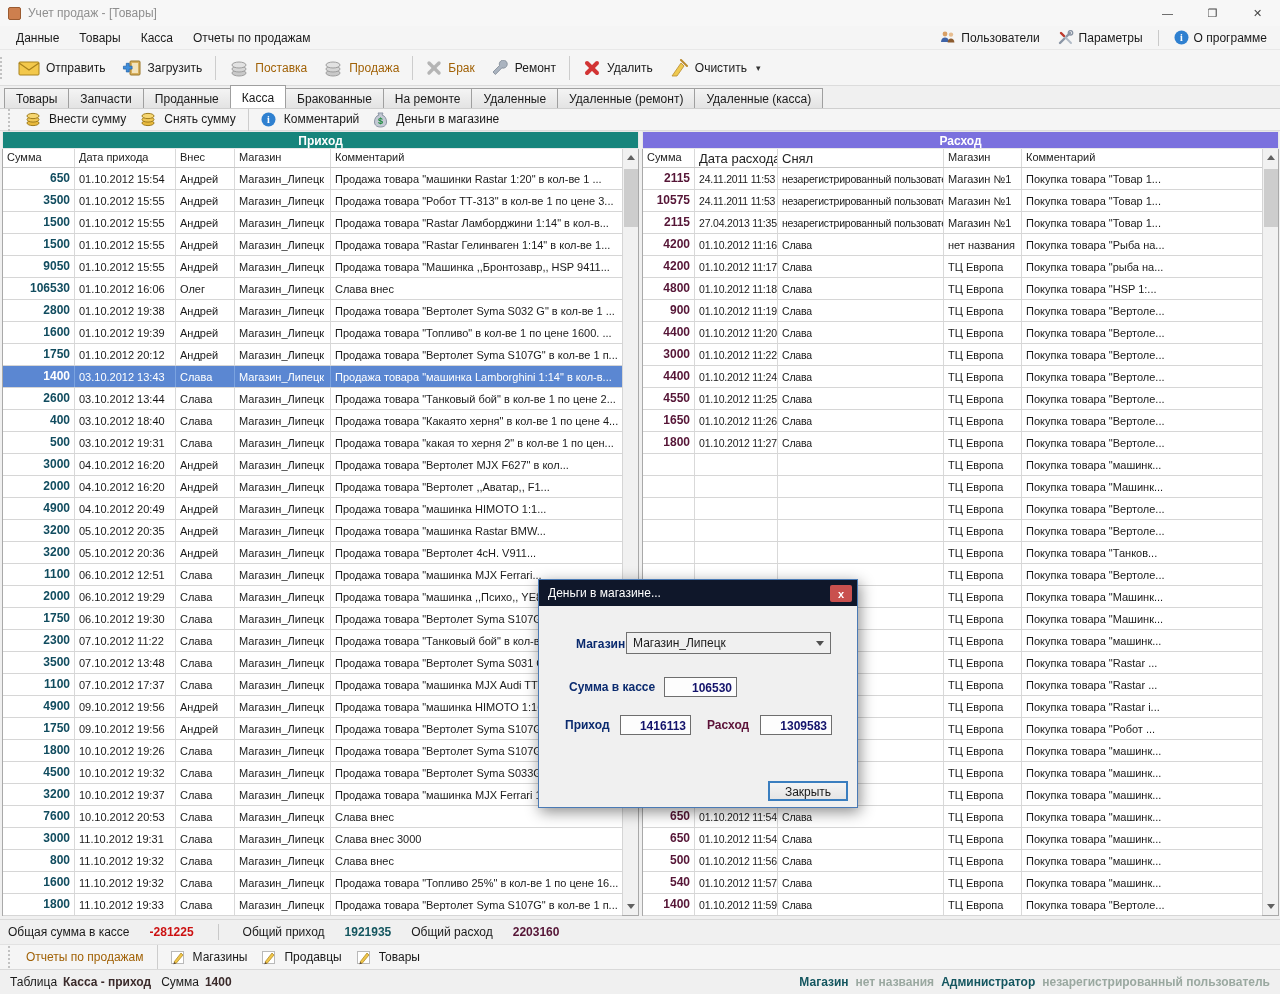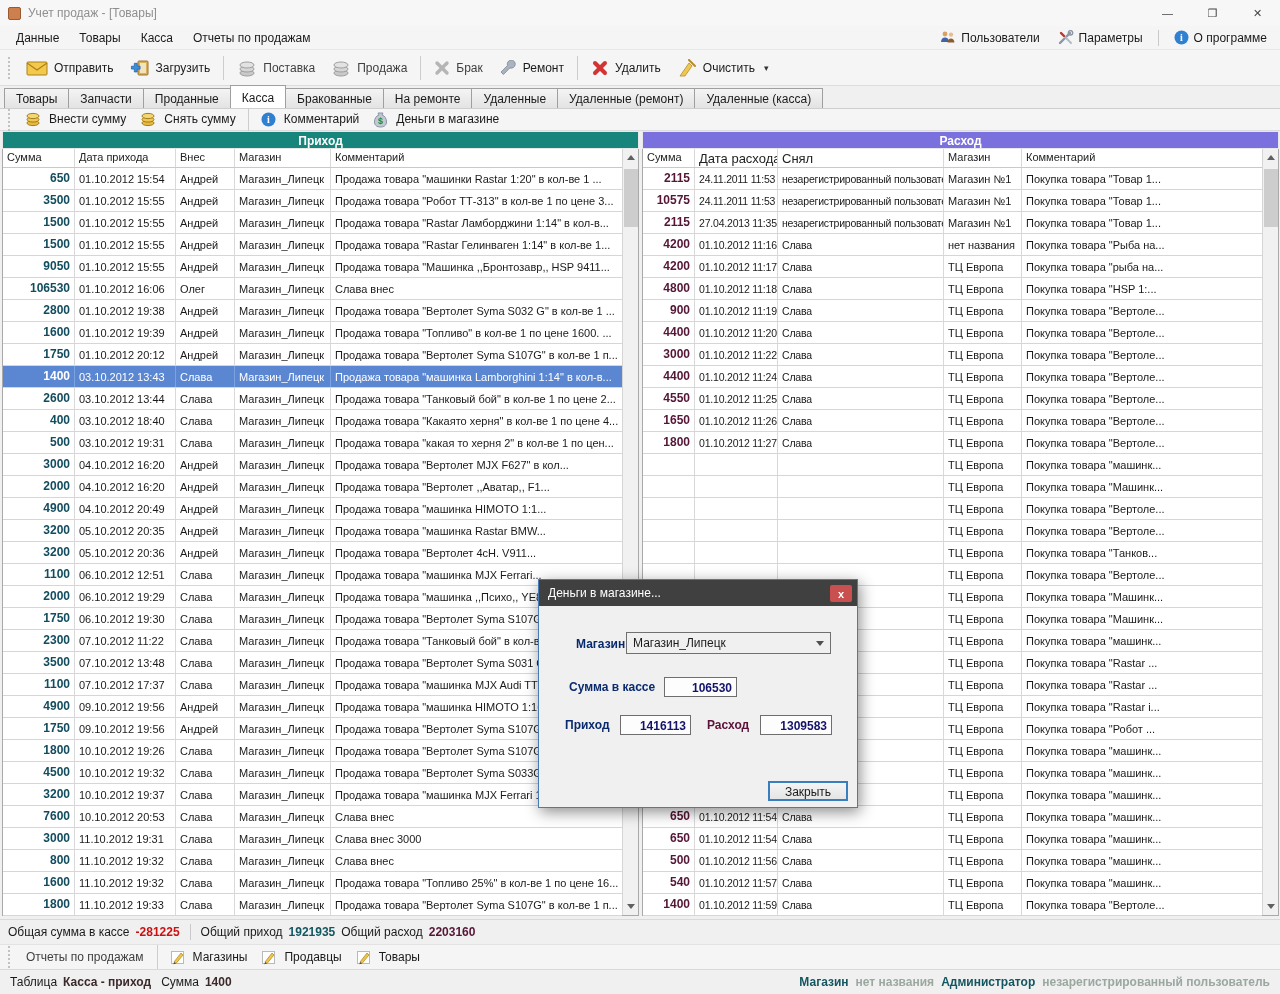--- a/index.html
+++ b/index.html
@@ -14,24 +14,24 @@
   .win-btn { width:45px; height:26px; display:flex; align-items:center; justify-content:center; color:#444; font-size:11px; }
 
   
   .menubar { height:24px; background:#f5f5f5; display:flex; align-items:center; padding:0 6px; border-bottom:1px solid #e8e8e8; }
   .menu-item { padding:3px 10px; }
   .menubar-right { margin-left:auto; display:flex; align-items:center; gap:4px; }
   .menu-tool { display:flex; align-items:center; gap:5px; padding:2px 7px; }
   .vsep { width:1px; height:16px; background:#c9c9c9; margin:0 4px; }
 
   
-  .toolbar { height:36px; background:#f5f5f5; display:flex; align-items:center; padding-left:8px; border-bottom:1px solid #dcdcdc; }
+  .toolbar { height:36px; background:#f5f5f5; display:flex; align-items:center; border-bottom:1px solid #dcdcdc; }
   .grip { width:4px; height:22px; border-left:2px dotted #c2c2c2; margin-right:6px; }
   .tb-btn { display:flex; align-items:center; gap:6px; padding:4px 8px; font-size:12px; }
-  .tb-btn.disabled { color:#404040; }
+  .tb-btn.disabled { color:#a16207; }
   .tb-sep { width:1px; height:24px; background:#cdcdcd; margin:0 5px; }
   .dd-arrow { font-size:9px; color:#333; margin-left:3px; }
 
   
   .tabstrip { height:23px; background:#f0f0f0; display:flex; align-items:flex-end; padding-left:4px; border-bottom:1px solid #cfcfcf; }
   .tab { padding:3px 11px 4px; font-size:12px; background:linear-gradient(#f4f4f4,#e3e3e3);
     border:1px solid #9f9f9f; border-bottom:none; margin-right:-1px; height:20px; }
   .tab.active { background:#fff; height:23px; position:relative; z-index:2; padding-top:5px; }
 
   .subtoolbar { height:22px; background:#f5f5f5; display:flex; align-items:center; padding-left:8px; border-bottom:1px solid #dcdcdc; }
@@ -64,34 +64,34 @@
 
   
   .vscroll { width:17px; background:#f1f1f1; border-left:1px solid #d5d5d5; position:relative; }
   .sb-arrow { position:absolute; left:0; width:16px; height:17px; display:flex; align-items:center; justify-content:center; }
   .sb-arrow.up { top:0; } .sb-arrow.down { bottom:0; }
   .tri-up { width:0; height:0; border-left:4px solid transparent; border-right:4px solid transparent; border-bottom:5px solid #606060; }
   .tri-down { width:0; height:0; border-left:4px solid transparent; border-right:4px solid transparent; border-top:5px solid #606060; }
   .sb-thumb { position:absolute; left:1px; top:20px; width:14px; height:58px; background:#cdcdcd; }
 
   
-  .statusbar1 { height:25px; background:#f0f0f0; border-top:1px solid #d9d9d9; display:flex; align-items:center; padding-left:8px; gap:6px; font-size:12px; }
+  .statusbar1 { height:25px; background:#f0f0f0; border-top:1px solid #d9d9d9; display:flex; align-items:center; padding-left:8px; gap:20px; font-size:12px; }
   .neg { color:#cc1111; font-weight:bold; }
   .teal-val { color:#14565f; font-weight:bold; }
   .maroon-val { color:#551536; font-weight:bold; }
   .toolbar2 { height:25px; background:#f5f5f5; border-top:1px solid #e2e2e2; display:flex; align-items:center; padding-left:8px; font-size:12px; }
   .statusbar2 { height:25px; background:#f0f0f0; border-top:1px solid #d9d9d9; display:flex; align-items:center; padding:0 10px; font-size:12px; }
   .sb2-right { margin-left:auto; display:flex; gap:7px; align-items:center; }
   .teal-label { color:#14565f; font-weight:bold; }
   .gray-val { color:#9aa8a0; font-weight:bold; }
 
   
   .dialog { position:absolute; left:538px; top:448px; width:320px; height:229px; background:#f0f0f0;
     border:1px solid #4a7ab5; box-shadow:2px 4px 14px rgba(0,0,0,.45); z-index:10; }
-  .dlg-title { height:26px; background:#404040; color:#fff; font-size:12px; display:flex; align-items:center; padding-left:9px; }
+  .dlg-title { height:26px; background:#0f172a; color:#fff; font-size:12px; display:flex; align-items:center; padding-left:9px; }
   .dlg-close { position:absolute; right:5px; top:5px; width:22px; height:17px; background:#c9504e; color:#fff;
     font-size:11px; font-weight:bold; display:flex; align-items:center; justify-content:center; border-radius:2px; }
   .dlg-label { position:absolute; font-weight:bold; color:#0a2a6e; font-size:12px; }
   .dlg-label.maroon { color:#5c1238; }
   .dlg-combo { position:absolute; left:87px; top:52px; width:205px; height:22px; background:#f0f0f0;
     border:1px solid #707070; font-size:12px; padding:3px 6px; display:flex; align-items:center; }
   .combo-arrow { margin-left:auto; width:0; height:0; border-left:4px solid transparent; border-right:4px solid transparent; border-top:5px solid #505050; }
   .dlg-field { position:absolute; height:20px; background:#fdfdfd; border:1px solid #6e6e6e;
     font-size:12px; font-weight:bold; color:#13136b; text-align:right; padding:3px 4px 0; }
   .dlg-btn { position:absolute; left:229px; top:201px; width:80px; height:20px; background:linear-gradient(#f4f4f4,#e5e5e5);

